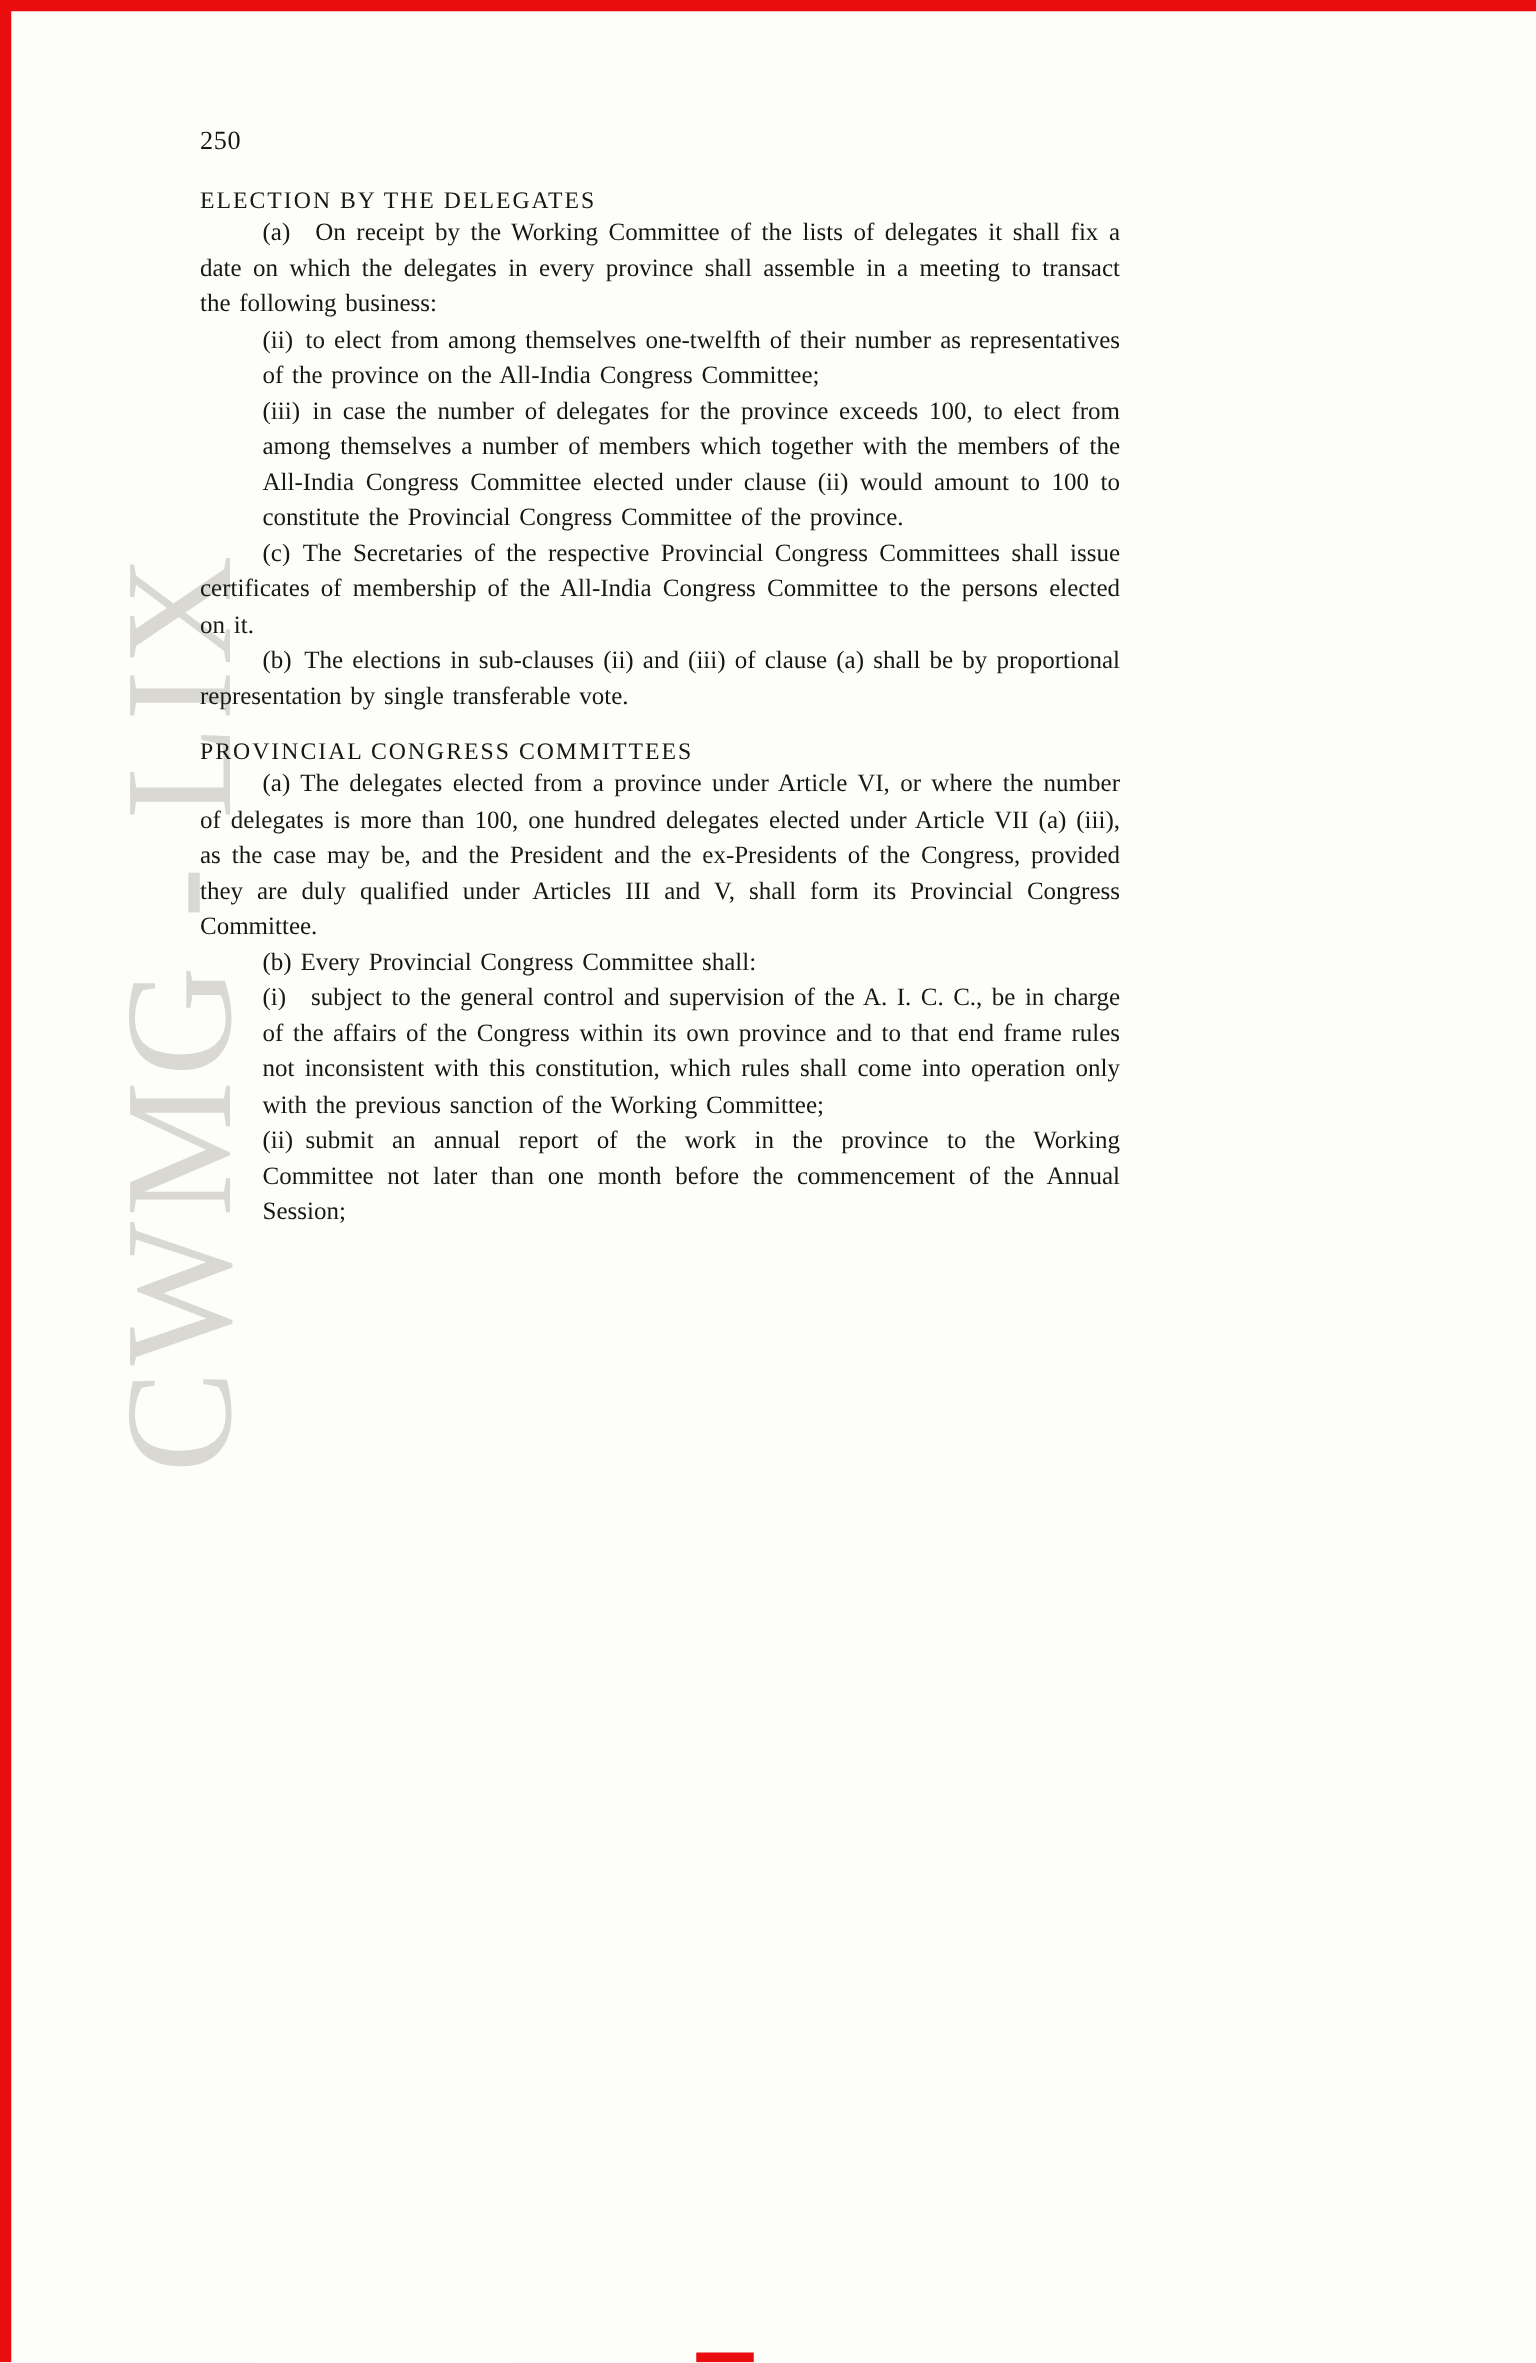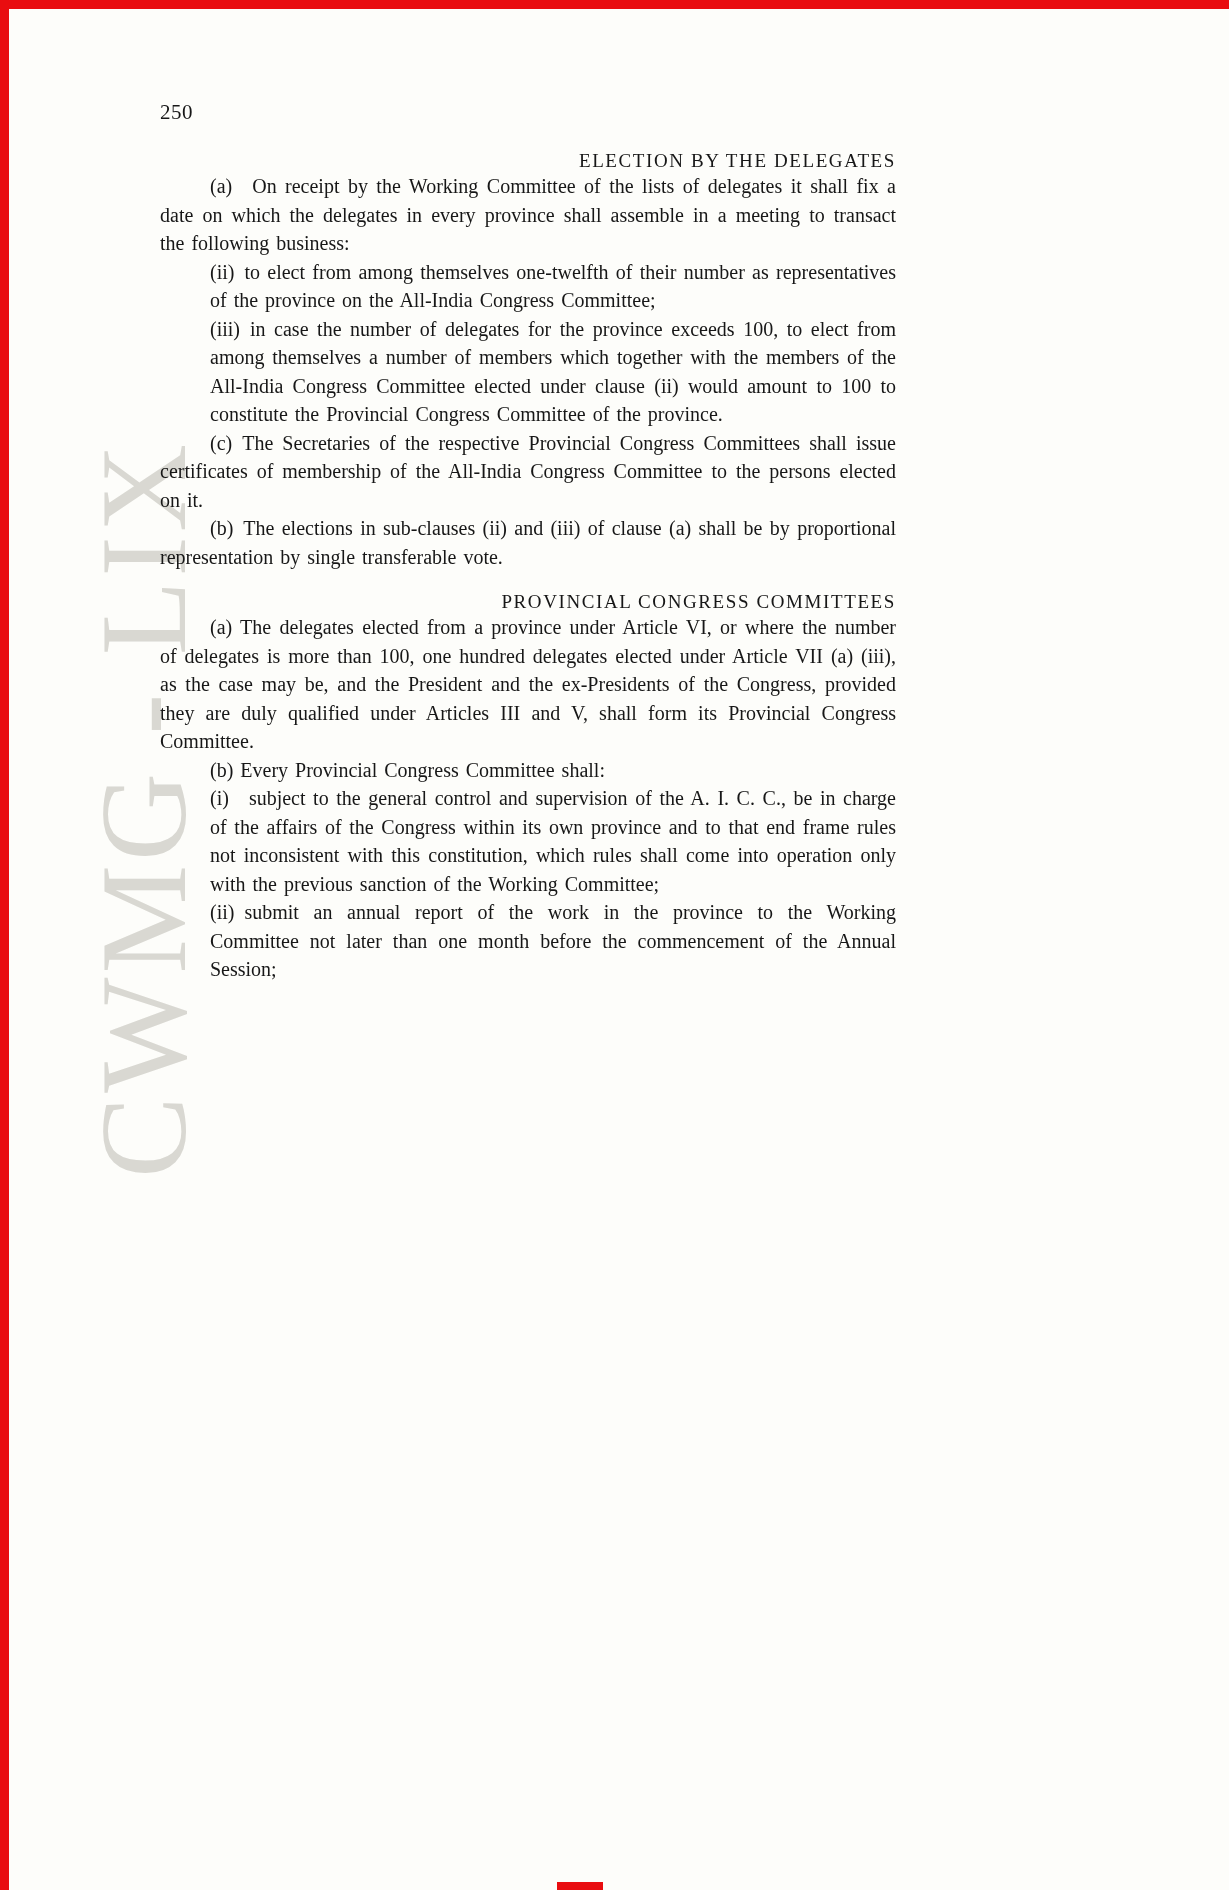--- a/index.html
+++ b/index.html
@@ -74,21 +74,21 @@
     font-size: 21px;
     letter-spacing: 0.5px;
   }
   .running-title {
     display: inline-block;
     padding-top: 4px;
     font-size: 16px;
     letter-spacing: 2.2px;
   }
   .section-heading {
-    text-align: right;
+    text-align: left;
     font-size: 19px;
     letter-spacing: 1.6px;
     margin: 20px 0 0 0;
     font-weight: normal;
   }
   .article-heading {
     font-size: 22px;
     font-variant: small-caps;
     letter-spacing: 1px;
     margin: 25px 0 6px 0;

